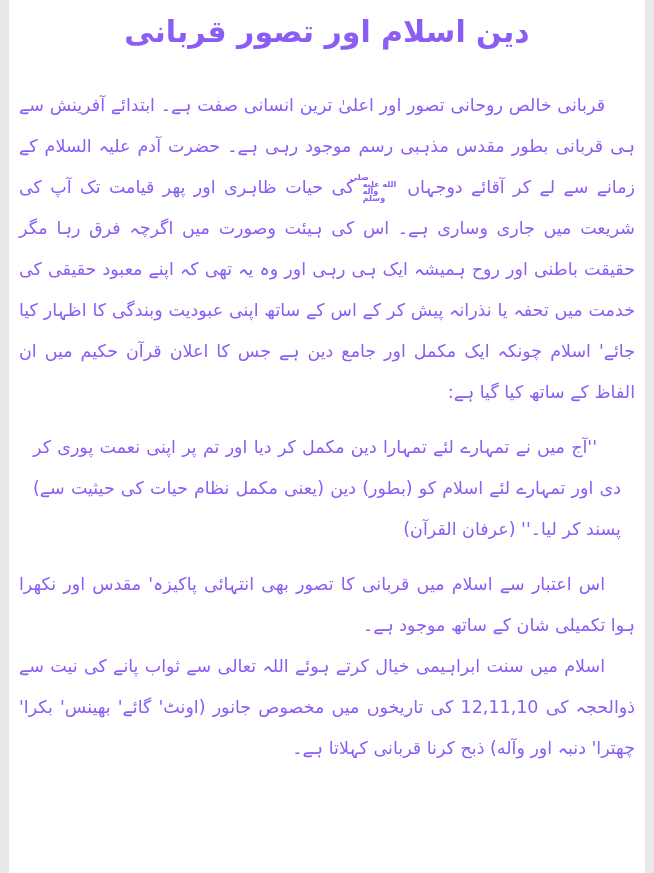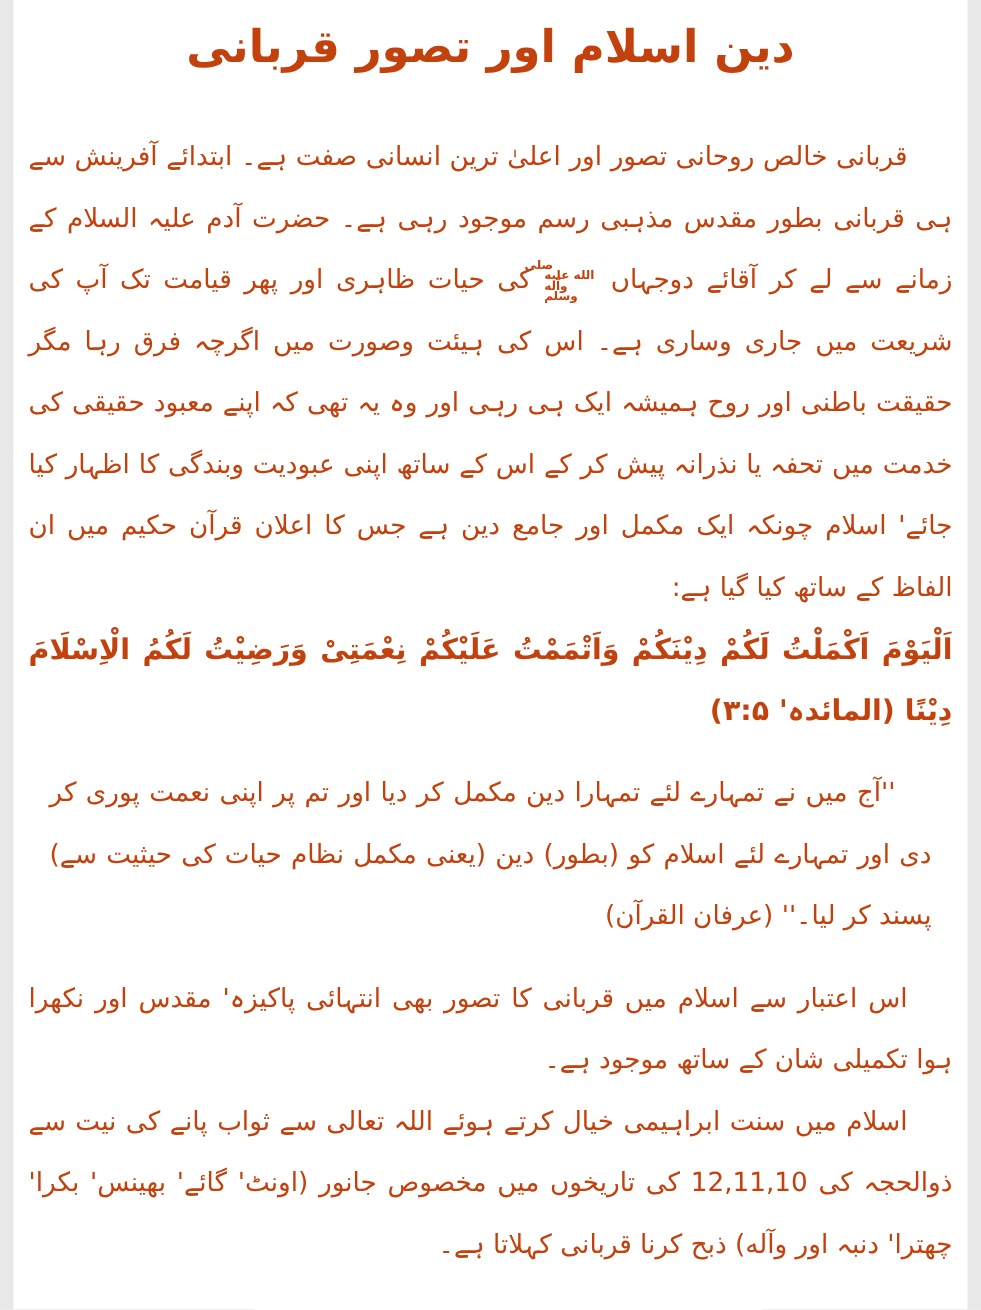--- a/index.html
+++ b/index.html
@@ -1,19 +1,19 @@
 <!DOCTYPE html>
 <html lang="ur"><head>
 <meta charset="utf-8">
 <style>
   html,body{margin:0;padding:0;background:#e8e8e8;}
   .page{
     width:636px;height:873px;
     margin:0 auto;
-    background:#ffffff;color:#c2410c;
+    background:#ffffff;color:#8b5cf6;
     font-family:"DejaVu Sans",sans-serif;
     overflow:hidden;
     box-sizing:border-box;
     padding:8px 10px 0 10px;
   }
   .title{
     text-align:center;
     font-size:30px;
     font-weight:bold;
     line-height:1.3;
@@ -60,21 +60,20 @@
 
 <div class="page">
 
   <h1 class="title">دین اسلام اور تصور قربانی</h1>
 
 
   <div class="body-text">
 
     <p class="para"><span>قربانی خالص روحانی تصور اور اعلیٰ ترین انسانی صفت ہے۔ ابتدائے آفرینش سے ہی قربانی بطور مقدس مذہبی رسم موجود رہی ہے۔ حضرت آدم علیہ السلام کے زمانے سے لے کر آقائے دوجہاں</span> <span class="saw-mark">صلى الله عليه وآله وسلم</span> <span>کی حیات ظاہری اور پھر قیامت تک آپ کی شریعت میں جاری وساری ہے۔ اس کی ہیئت وصورت میں اگرچہ فرق رہا مگر حقیقت باطنی اور روح ہمیشہ ایک ہی رہی اور وہ یہ تھی کہ اپنے معبود حقیقی کی خدمت میں تحفہ یا نذرانہ پیش کر کے اس کے ساتھ اپنی عبودیت وبندگی کا اظہار کیا جائے' اسلام چونکہ ایک مکمل اور جامع دین ہے جس کا اعلان قرآن حکیم میں ان الفاظ کے ساتھ کیا گیا ہے:</span></p>
 
-    <p class="verse">اَلْیَوْمَ اَکْمَلْتُ لَکُمْ دِیْنَکُمْ وَاَتْمَمْتُ عَلَیْکُمْ نِعْمَتِیْ وَرَضِیْتُ لَکُمُ الْاِسْلَامَ دِیْنًا (المائدہ' ۳:۵)</p>
 
     <p class="translation">''آج میں نے تمہارے لئے تمہارا دین مکمل کر دیا اور تم پر اپنی نعمت پوری کر دی اور تمہارے لئے اسلام کو (بطور) دین (یعنی مکمل نظام حیات کی حیثیت سے) پسند کر لیا۔'' (عرفان القرآن)</p>
 
     <p class="para">اس اعتبار سے اسلام میں قربانی کا تصور بھی انتہائی پاکیزہ' مقدس اور نکھرا ہوا تکمیلی شان کے ساتھ موجود ہے۔</p>
 
     <p class="para">اسلام میں سنت ابراہیمی خیال کرتے ہوئے اللہ تعالی سے ثواب پانے کی نیت سے ذوالحجہ کی 12,11,10 کی تاریخوں میں مخصوص جانور (اونٹ' گائے' بھینس' بکرا' چھترا' دنبہ اور وآله) ذبح کرنا قربانی کہلاتا ہے۔</p>
 
   </div>
 </div>
 

